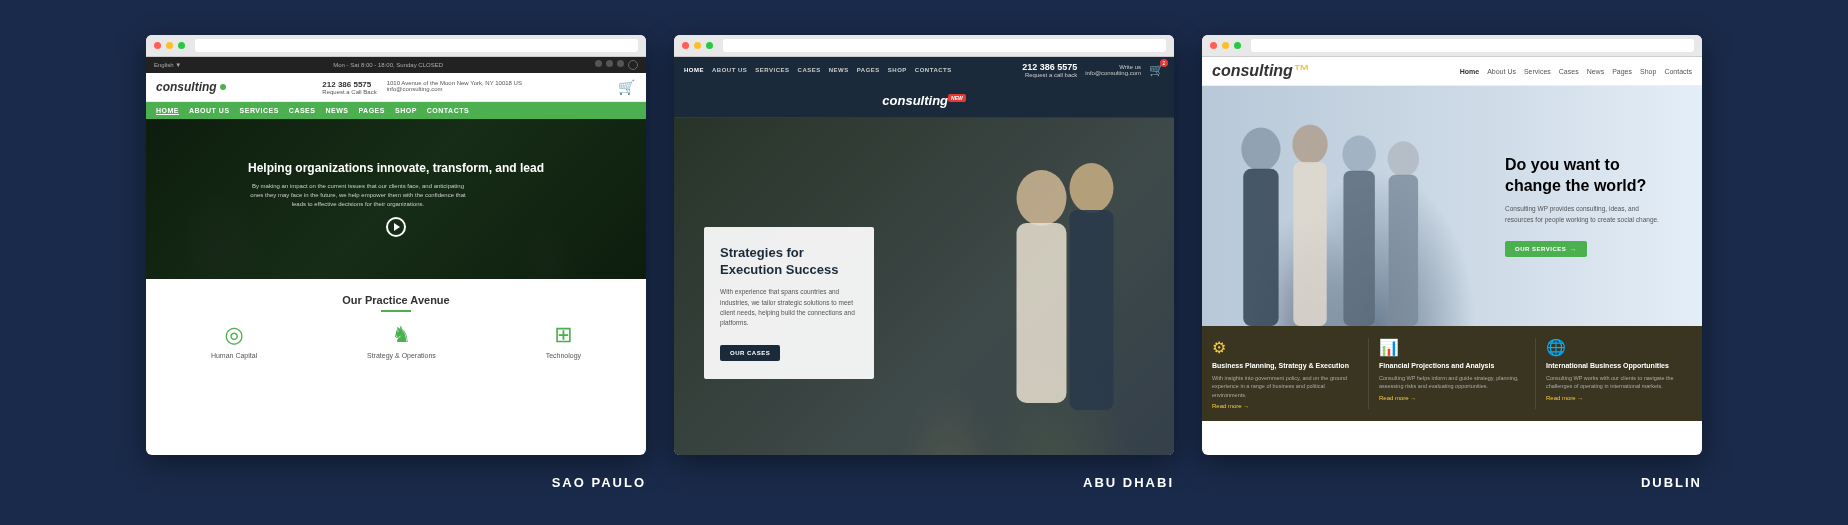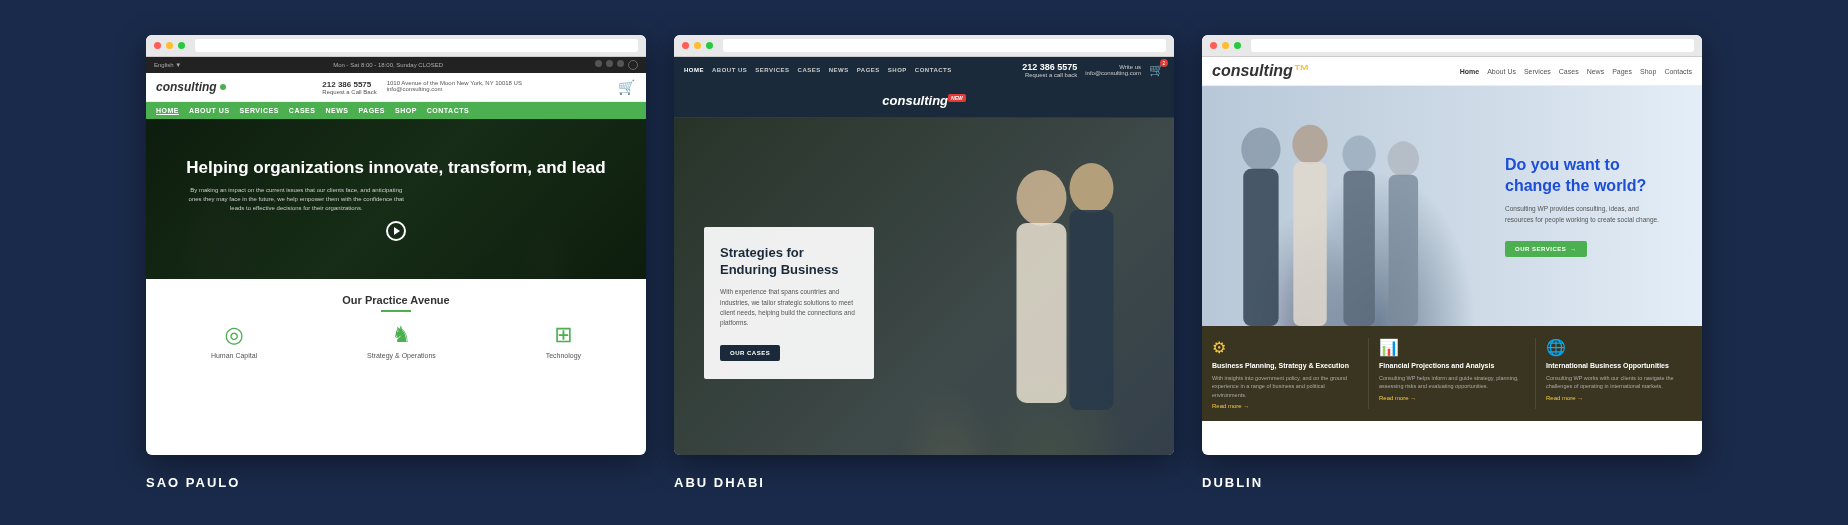--- a/index.html
+++ b/index.html
@@ -19,21 +19,21 @@
       gap: 28px;
       padding: 30px 40px;
       width: 100%;
       justify-content: center;
       align-items: flex-start;
     }
 
     .site-card {
       display: flex;
       flex-direction: column;
-      align-items: flex-start;
+      align-items: flex-end;
       gap: 12px;
     }
 
     .site-label {
       color: #ffffff;
       font-size: 13px;
       font-weight: 600;
       letter-spacing: 2px;
       text-transform: uppercase;
       margin-top: 8px;
@@ -125,21 +125,21 @@
       padding: 15px;
       position: relative;
       overflow: hidden;
     }
     .sp-hero-overlay {
       position: absolute;
       inset: 0;
       background: rgba(0,0,0,0.5);
     }
     .sp-hero-content { position: relative; z-index: 2; }
-    .sp-hero-title { color: #fff; font-size: 17px; font-weight: 700; line-height: 1.3; margin-bottom: 6px; }
+    .sp-hero-title { color: #fff; font-size: 12px; font-weight: 700; line-height: 1.3; margin-bottom: 6px; }
     .sp-hero-text { color: #ccc; font-size: 6px; line-height: 1.5; max-width: 220px; margin-bottom: 8px; }
     .sp-hero-btn {
       width: 20px; height: 20px;
       border: 2px solid #fff;
       border-radius: 50%;
       display: flex; align-items: center; justify-content: center;
       margin: 0 auto;
     }
     .sp-play { width: 0; height: 0; border-top: 4px solid transparent; border-bottom: 4px solid transparent; border-left: 6px solid #fff; margin-left: 2px; }
 
@@ -229,21 +229,21 @@
       background: #c8d4e0;
     }
     .db-text-box {
       position: relative;
       z-index: 2;
       margin-left: auto;
       padding: 20px 18px;
       width: 200px;
       margin-right: 15px;
     }
-    .db-text-title { font-size: 16px; font-weight: 700; color: #1d4ed8; line-height: 1.3; margin-bottom: 8px; }
+    .db-text-title { font-size: 16px; font-weight: 700; color: #000000; line-height: 1.3; margin-bottom: 8px; }
     .db-text-body { font-size: 6.5px; color: #555; line-height: 1.6; margin-bottom: 12px; }
     .db-text-btn {
       background: #4caf50;
       color: #fff;
       font-size: 6px;
       padding: 5px 10px;
       border-radius: 2px;
       display: inline-flex;
       align-items: center;
       gap: 4px;
@@ -428,21 +428,21 @@
 
         <svg style="position:absolute;right:0;bottom:0;width:65%;height:100%;z-index:1;" viewBox="0 0 300 370" preserveAspectRatio="xMidYMax meet">
 
           <ellipse cx="180" cy="80" rx="25" ry="28" fill="#c8b090" opacity="0.9"></ellipse>
           <rect x="155" y="105" width="50" height="180" rx="10" fill="#e8e0d0" opacity="0.85"></rect>
 
           <ellipse cx="230" cy="70" rx="22" ry="25" fill="#c0a880" opacity="0.9"></ellipse>
           <rect x="208" y="92" width="44" height="200" rx="8" fill="#2a3a4a" opacity="0.9"></rect>
         </svg>
         <div class="ad-text-box">
-          <div class="ad-text-title">Strategies for Enduring Business</div>
+          <div class="ad-text-title">Strategies for Execution Success</div>
           <div class="ad-text-body">With experience that spans countries and industries, we tailor strategic solutions to meet client needs, helping build the connections and platforms.</div>
           <span class="ad-text-btn">OUR CASES</span>
         </div>
       </div>
     </div>
     <div class="site-label">ABU DHABI</div>
   </div>
 
   <div class="site-card">
     <div class="browser-frame">

